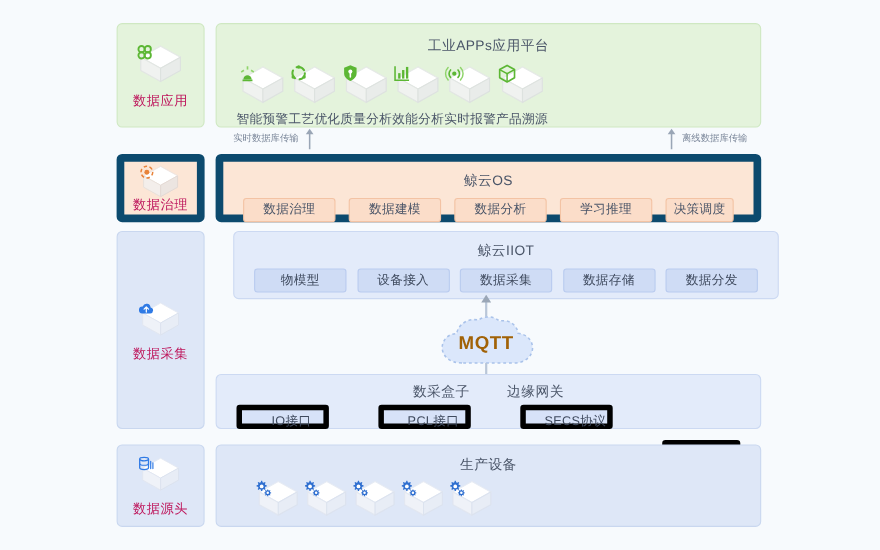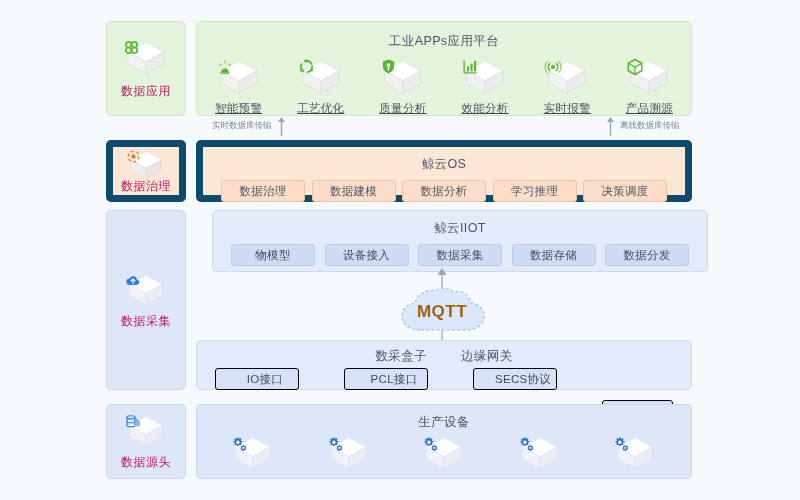--- a/index.html
+++ b/index.html
@@ -37,24 +37,24 @@
 
   
   .chips{position:absolute;display:flex;justify-content:space-between;}
   .chip{
     box-sizing:border-box;
     height:22px;line-height:20px;text-align:center;
     font-size:11.5px;border-radius:3px;letter-spacing:.3px;
   }
   .chip-orange{background:#fbddc9;border:1px solid #f3c3a4;color:#4a5568;}
   .chip-blue{background:#cfdcf5;border:1px solid #b9cbef;color:#3f4a5e;}
-  .chip-blue2{background:#d7e2f8;border:1px solid #000000;color:#3f4a5e;padding-left:16px;}
-
-  
-  .icon-row{position:absolute;display:flex;justify-content:space-between;text-decoration:underline;}
+  .chip-blue2{background:#d7e2f8;border:5px solid #000000;color:#3f4a5e;padding-left:16px;}
+
+  
+  .icon-row{position:absolute;display:flex;justify-content:flex-start;}
   .icon-cell{display:flex;flex-direction:column;align-items:center;}
   .icon-caption{font-size:11.5px;margin-top:3px;color:#4a5568;letter-spacing:.3px;}
 
   .hexwrap{position:relative;width:46px;height:42px;}
   .hexwrap svg{position:absolute;left:0;top:0;}
   .hexwrap .glyph{
     position:absolute;left:0;top:2px;width:46px;height:26px;
     display:flex;align-items:center;justify-content:center;
   }
 
@@ -258,21 +258,21 @@
     <div class="side-label">数据治理</div>
   </div>
 
   <div class="panel orange-bg" style="left:196px;top:140px;width:496px;height:62px;">
     <div class="sect-title" style="top:9px;">鲸云OS</div>
     <div class="chips" style="left:18px;top:33px;right:18px;">
       <div class="chip chip-orange" style="width:84px;">数据治理</div>
       <div class="chip chip-orange" style="width:84px;">数据建模</div>
       <div class="chip chip-orange" style="width:84px;">数据分析</div>
       <div class="chip chip-orange" style="width:84px;">学习推理</div>
-      <div class="chip chip-orange" style="width:84px;">决策调度</div>
+      <div class="chip chip-orange" style="width:62px;">决策调度</div>
     </div>
   </div>
 
   <div class="panel blue-bg side" style="left:106px;top:210px;width:80px;height:180px;">
     <div class="hexwrap" style="width:42px;height:38px;">
       <svg width="42" height="38" viewBox="0 0 46 42">
         <path d="M23 5 L41 15 L41 27 L23 37 L5 27 L5 15 Z" fill="#fbfcfe" stroke="#dde3ee" stroke-width="1"></path>
         <path d="M23 5 L41 15 L23 25 L5 15 Z" fill="#ffffff" stroke="#e6ebf4" stroke-width="1"></path>
         <path d="M5 15 L23 25 L23 37 L5 27 Z" fill="#eff2f8" stroke="#e2e7f1" stroke-width="1"></path>
         <path d="M41 15 L41 27 L23 37 L23 25 Z" fill="#e8edf6" stroke="#dce3ef" stroke-width="1"></path>

